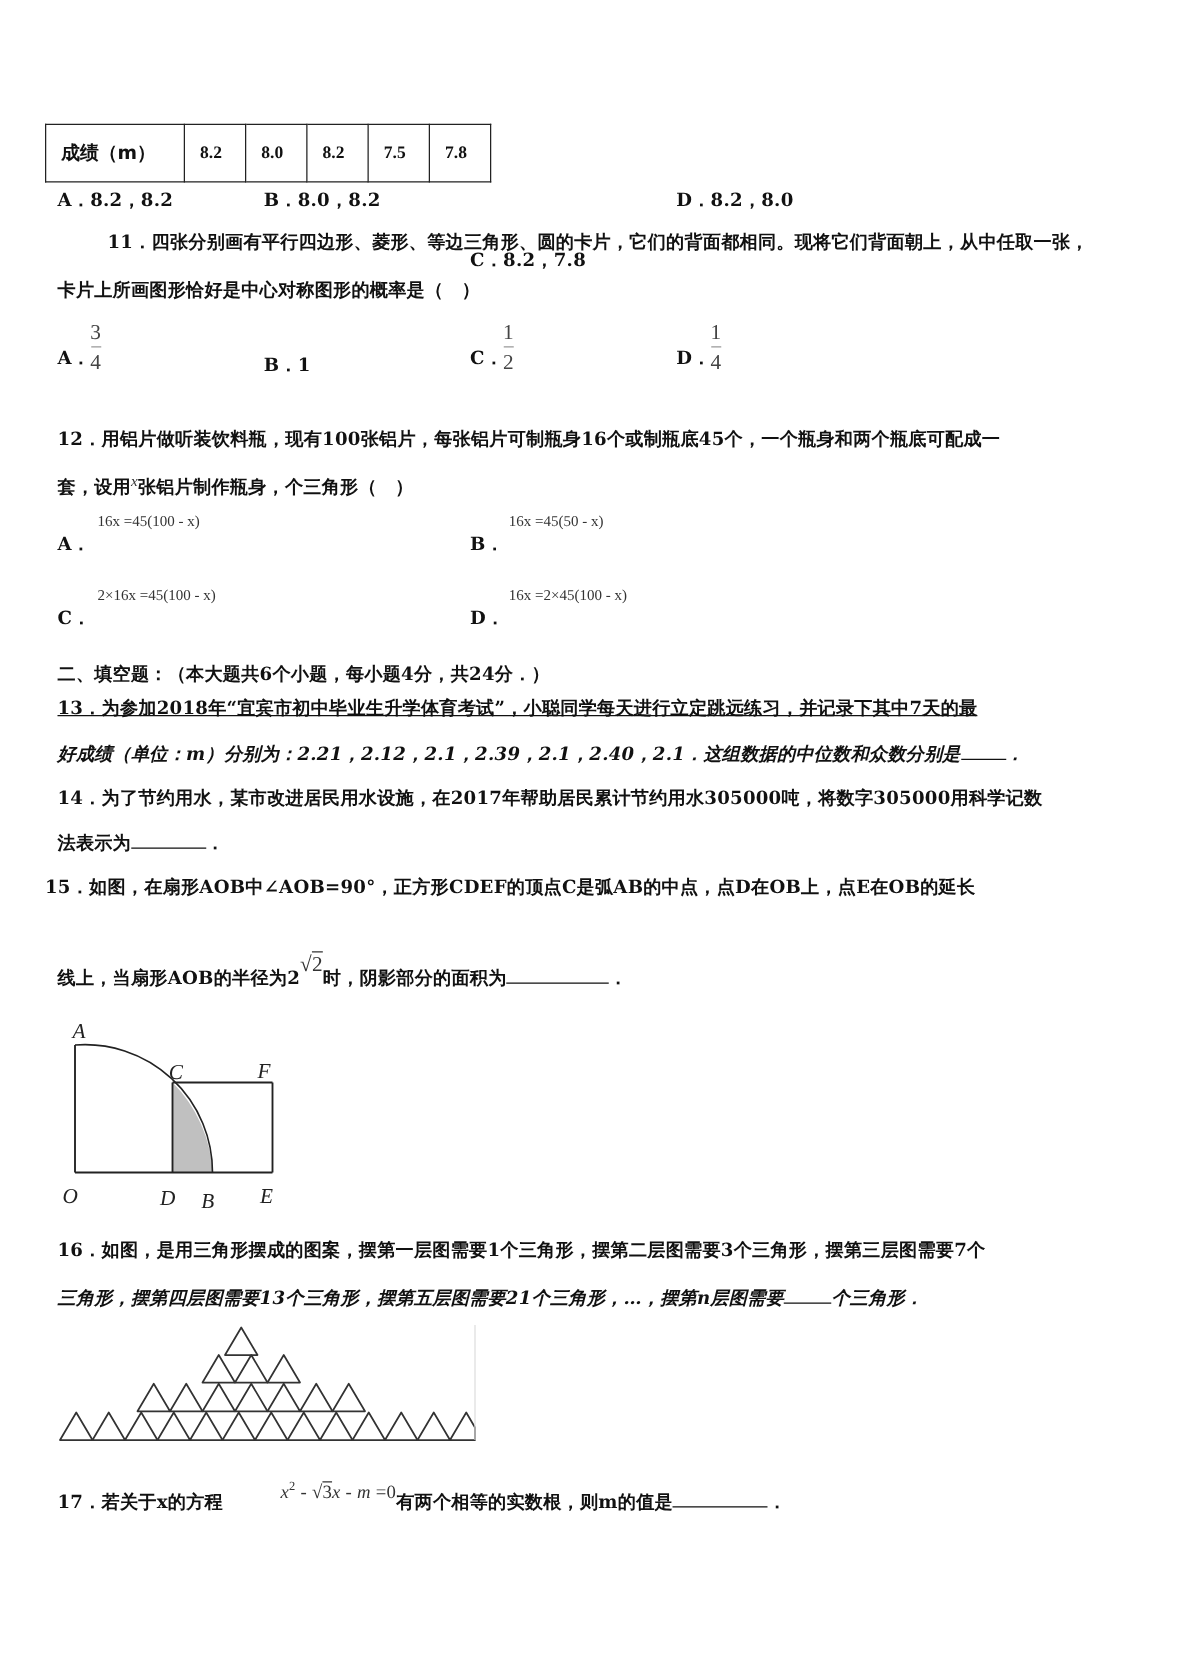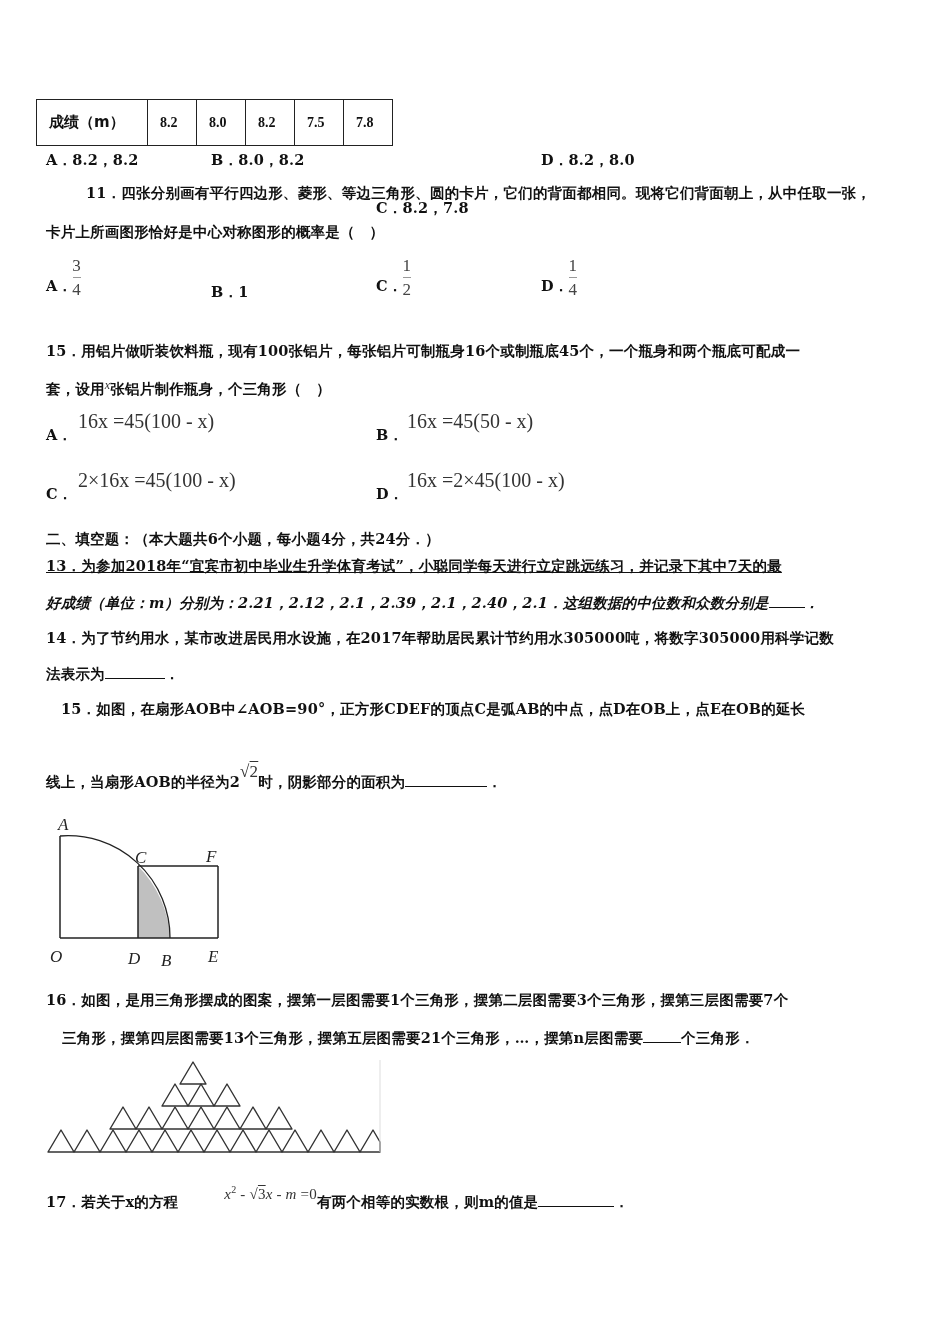--- a/index.html
+++ b/index.html
@@ -1,20 +1,20 @@
 <!DOCTYPE html>
 <html><head>
 <meta charset="utf-8">
 <style>
   html, body { margin:0; padding:0; background:#ffffff; }
   body { width:950px; height:1344px; position:relative; overflow:hidden;
          font-family:"DejaVu Serif","Liberation Serif",serif; color:#111; }
   .abs { position:absolute; }
   .txt { font-size:14.5px; font-weight:bold; white-space:nowrap; letter-spacing:0.2px; }
-  .math { font-family:"Liberation Serif","DejaVu Serif",serif; font-weight:normal; font-size:20px; color:#333; white-space:nowrap; }
+  .math { font-family:"Liberation Serif","DejaVu Serif",serif; font-weight:normal; font-size:12px; color:#333; white-space:nowrap; }
   .math i { font-style:italic; }
   table.scores { border-collapse:collapse; position:absolute; left:36px; top:99px; }
   table.scores td { border:1.5px solid #222; height:45px; font-weight:bold; font-size:14px;
                     padding:0 0 0 12px; vertical-align:middle; font-family:"Liberation Serif",serif; }
   table.scores td.head { width:98px; font-size:15px; font-family:"DejaVu Sans",sans-serif; }
   table.scores td.val { width:36px; }
   .frac { display:inline-flex; flex-direction:column; align-items:center; font-family:"Liberation Serif",serif; font-weight:normal; font-size:17px; color:#444; line-height:1; }
   .frac .bar { width:8px; border-top:1px solid #999; margin:3px 0; }
   .blank { display:inline-block; border-bottom:1.5px solid #111; height:12px; vertical-align:baseline; }
   sup { font-size:10px; }
@@ -72,21 +72,21 @@
 </div>
 <div class="abs txt" style="left:541px;top:257px;display:flex;align-items:flex-end;">
   <span style="margin-bottom:2px;">D．</span>
   <span class="frac">
       <span>1</span>
       <span class="bar"></span>
       <span>4</span>
     </span>
 </div>
 
-<div class="abs txt" style="left:46px;top:342px;">15．用铝片做听装饮料瓶，现有100张铝片，每张铝片可制瓶身16个或制瓶底45个，一个瓶身和两个瓶底可配成一</div>
+<div class="abs txt" style="left:46px;top:342px;">12．用铝片做听装饮料瓶，现有100张铝片，每张铝片可制瓶身16个或制瓶底45个，一个瓶身和两个瓶底可配成一</div>
 <div class="abs txt" style="left:46px;top:378px;">
   <span>套，设用</span><span class="math" style="font-size:12px;vertical-align:5px;font-style:italic;">x</span><span>张铝片制作瓶身，个三角形（　）</span>
 </div>
 
 <div class="abs txt" style="left:46px;top:426px;">A．</div>
 <div class="abs math" style="left:78px;top:410px;">16x =45(100 - x)</div>
 <div class="abs txt" style="left:376px;top:426px;">B．</div>
 <div class="abs math" style="left:407px;top:410px;">16x =45(50 - x)</div>
 <div class="abs txt" style="left:46px;top:485px;">C．</div>
 <div class="abs math" style="left:78px;top:469px;">2×16x =45(100 - x)</div>
@@ -98,21 +98,21 @@
 <div class="abs txt" style="left:46px;top:557px;text-decoration:underline;">13．为参加2018年“宜宾市初中毕业生升学体育考试”，小聪同学每天进行立定跳远练习，并记录下其中7天的最</div>
 <div class="abs txt" style="left:46px;top:594px;font-style:italic;">
   <span>好成绩（单位：m）分别为：2.21，2.12，2.1，2.39，2.1，2.40，2.1．这组数据的中位数和众数分别是</span><span class="blank" style="width:36px;"></span><span>．</span>
 </div>
 
 <div class="abs txt" style="left:46px;top:629px;">14．为了节约用水，某市改进居民用水设施，在2017年帮助居民累计节约用水305000吨，将数字305000用科学记数</div>
 <div class="abs txt" style="left:46px;top:665px;">
   <span>法表示为</span><span class="blank" style="width:60px;"></span><span>．</span>
 </div>
 
-<div class="abs txt" style="left:61px;top:700px;">15．如图，在扇形AOB中∠AOB=90°，正方形CDEF的顶点C是弧AB的中点，点D在OB上，点E在OB的延长</div>
+<div class="abs txt" style="left:36px;top:700px;">15．如图，在扇形AOB中∠AOB=90°，正方形CDEF的顶点C是弧AB的中点，点D在OB上，点E在OB的延长</div>
 <div class="abs txt" style="left:46px;top:762px;">
   <span>线上，当扇形AOB的半径为2</span><span class="math" style="font-size:17px;vertical-align:10px;">√<span style="text-decoration:overline;">2</span></span><span>时，阴影部分的面积为</span><span class="blank" style="width:82px;"></span><span>．</span>
 </div>
 
 <div class="abs" style="left:44px;top:812px;width:190px;height:160px;">
   <svg width="190" height="160" viewBox="0 0 190 160">
 
     <path d="M94,54 L94,126 L126,126 A110,110 0 0 0 94,54 Z" fill="#c0c0c0" stroke="none"></path>
 
     <line x1="16" y1="24" x2="16" y2="126" stroke="#222" stroke-width="1.5"></line>
@@ -130,21 +130,21 @@
       <text x="162" y="50">F</text>
       <text x="6" y="150">O</text>
       <text x="84" y="152">D</text>
       <text x="117" y="154">B</text>
       <text x="164" y="150">E</text>
     </g>
   </svg>
 </div>
 
 <div class="abs txt" style="left:46px;top:991px;">16．如图，是用三角形摆成的图案，摆第一层图需要1个三角形，摆第二层图需要3个三角形，摆第三层图需要7个</div>
-<div class="abs txt" style="left:62px;top:1029px;">
+<div class="abs txt" style="left:46px;top:1029px;font-style:italic;">
   <span>三角形，摆第四层图需要13个三角形，摆第五层图需要21个三角形，…，摆第n层图需要</span><span class="blank" style="width:38px;"></span><span>个三角形．</span>
 </div>
 
 <div class="abs" style="left:46px;top:1060px;width:336px;height:98px;">
   <svg width="336" height="98" viewBox="0 0 336 98">
     <g fill="none" stroke="#333" stroke-width="1.4" stroke-linejoin="round">
 
       <polygon points="147,2 160,24 134,24"></polygon>
 
       <polygon points="129,24 142,46 116,46"></polygon>

